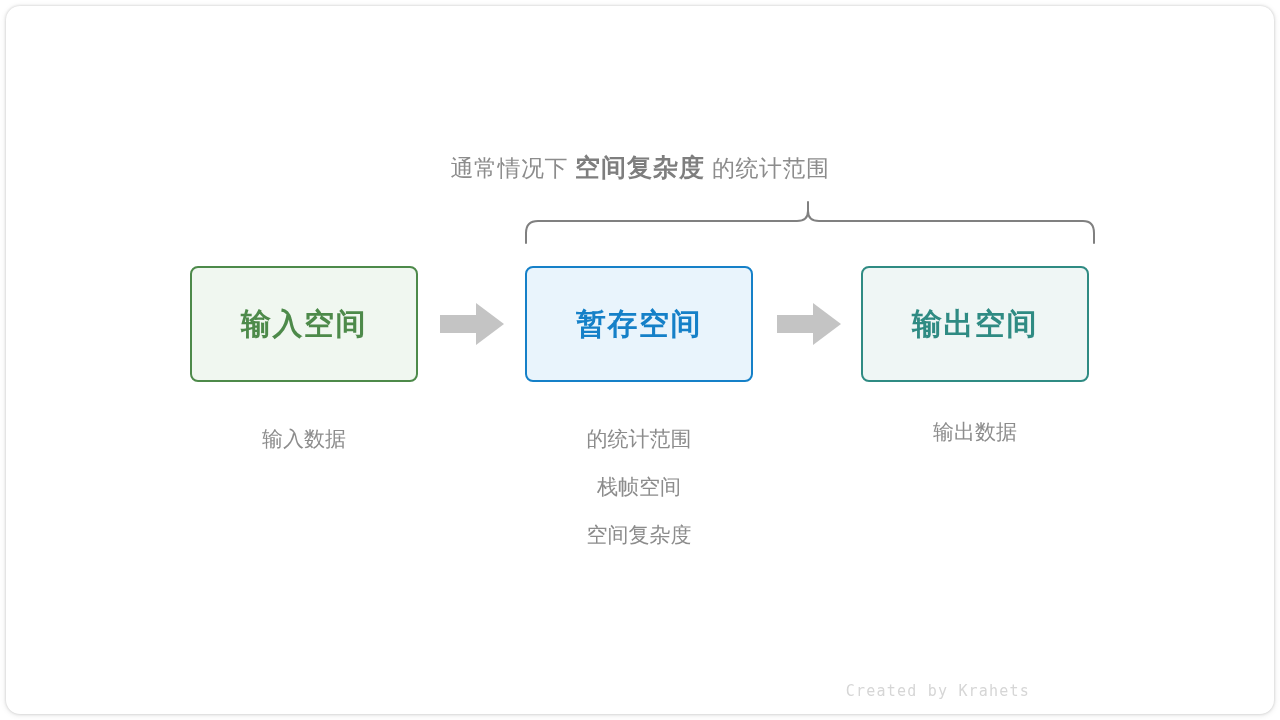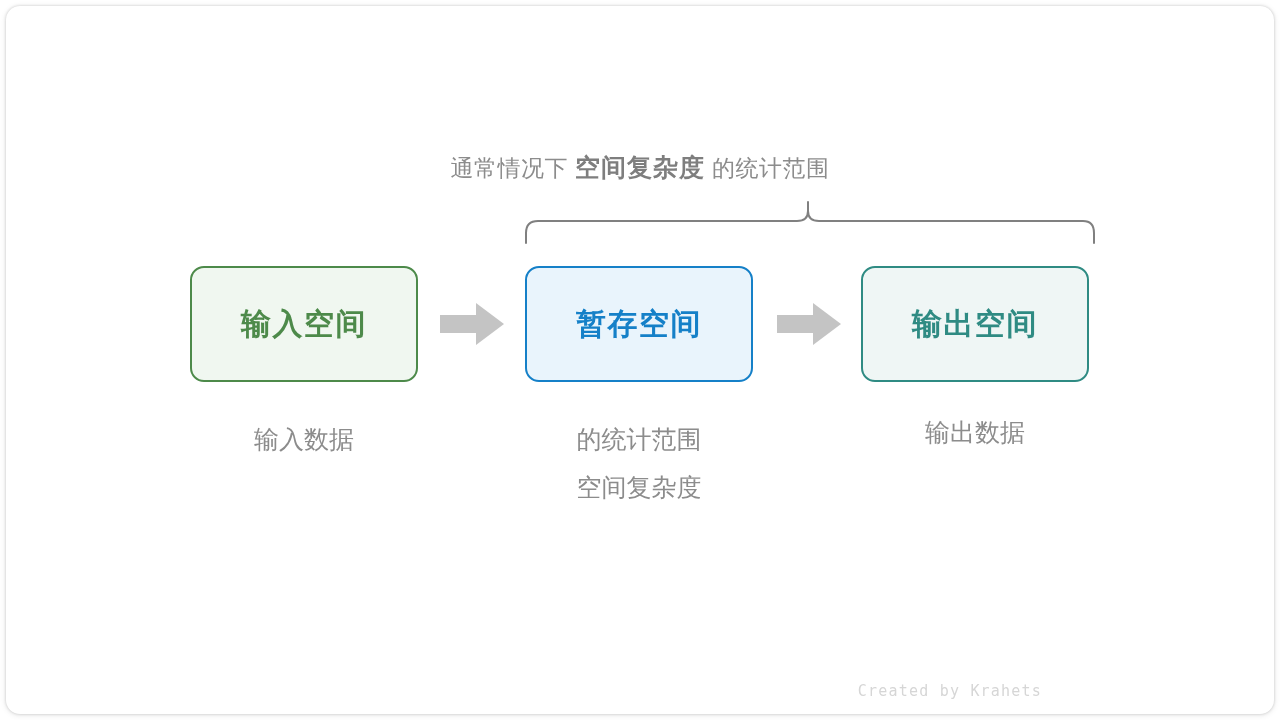--- a/index.html
+++ b/index.html
@@ -61,21 +61,21 @@
     width: 590px;
     height: 60px;
   }
 
   
   .box {
     position: absolute;
     top: 266px;
     width: 228px;
     height: 116px;
-    border-radius: 14px;
+    border-radius: 8px;
     border-style: solid;
     border-width: 2px;
     display: flex;
     align-items: center;
     justify-content: center;
   }
   .box-label {
     font-size: 30px;
     font-weight: 700;
     letter-spacing: 1.5px;
@@ -97,31 +97,31 @@
   }
   #arrow-1 { left: 440px; }
   #arrow-2 { left: 777px; }
 
   
   .sub-col {
     position: absolute;
     width: 228px;
     text-align: center;
     color: #8c8c8c;
-    font-size: 25px;
+    font-size: 21px;
     line-height: 48px;
   }
   #sub-input  { left: 190px; top: 415px; }
   #sub-temp   { left: 525px; top: 415px; }
   #sub-output { left: 861px; top: 408px; }
 
   
   .watermark {
     position: absolute;
-    right: 14px;
+    right: 26px;
     bottom: 20px;
     font-family: "DejaVu Sans Mono", "Liberation Mono", monospace;
     font-size: 15px;
     letter-spacing: 1.2px;
     color: #d6d6d6;
   }
 </style>
 </head>
 <body>
 
@@ -163,20 +163,21 @@
       <path d="M 0,12 L 36,12 L 36,0 L 64,21 L 36,42 L 36,30 L 0,30 Z" fill="#c4c4c4"></path>
     </svg>
   </div>
 
   <div class="sub-col" id="sub-input">
     <div>输入数据</div>
   </div>
 
   <div class="sub-col" id="sub-temp">
     <div>的统计范围</div>
+    <div>栈帧空间</div>
     <div>空间复杂度</div>
   </div>
 
   <div class="sub-col" id="sub-output">
     <div>输出数据</div>
   </div>
 
   <div class="watermark">Created by Krahets</div>
 
 </div>

